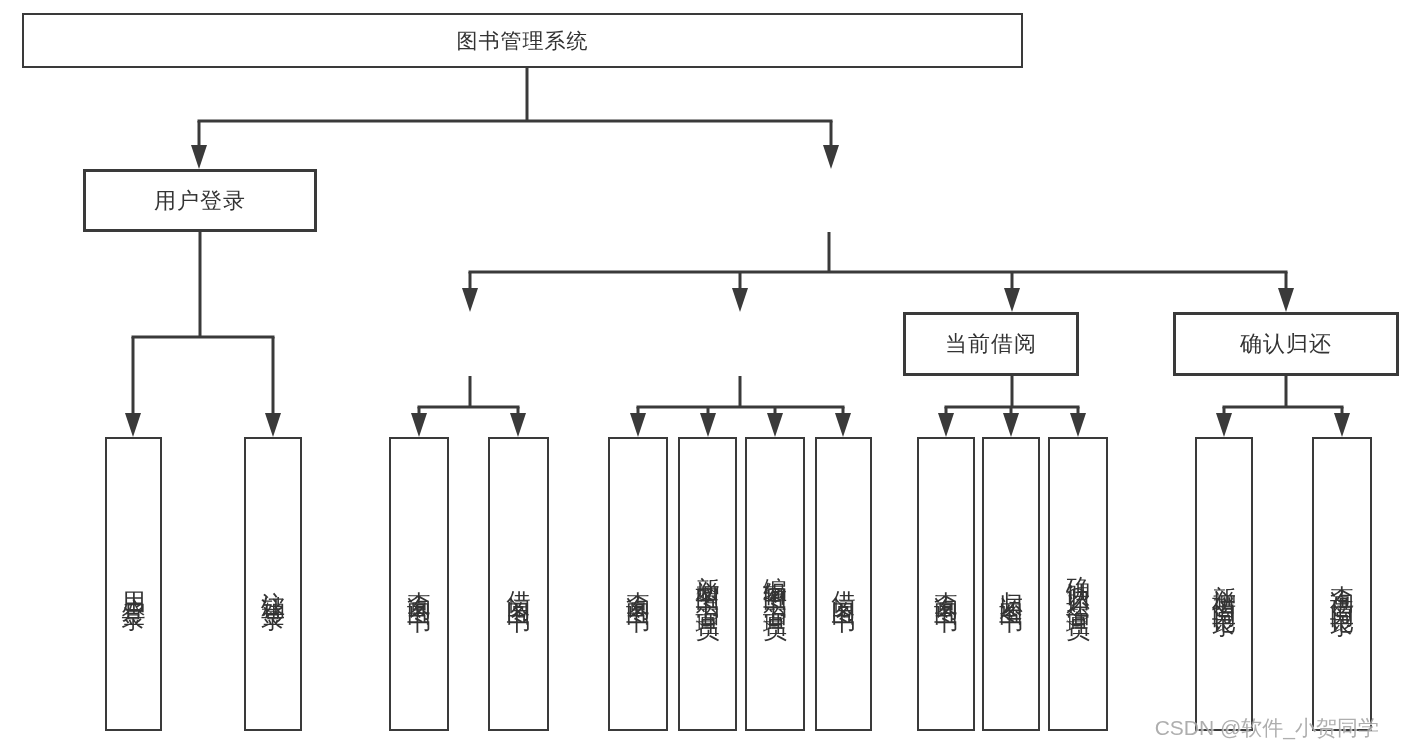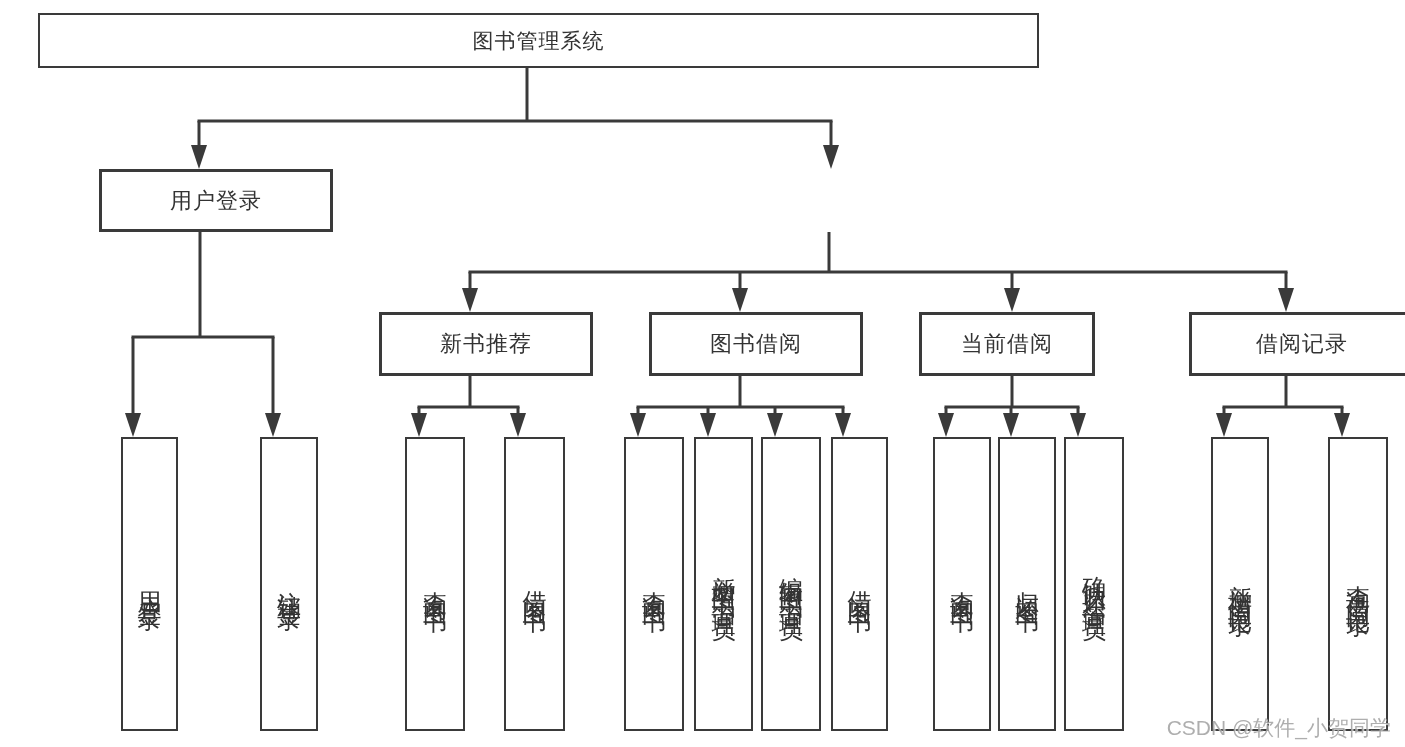--- a/index.html
+++ b/index.html
@@ -27,40 +27,39 @@
   #connectors line { stroke: var(--line); stroke-width: 3; }
   #connectors polygon { fill: var(--line); }
   .node {
     position: absolute;
     background: #ffffff;
     border: 3px solid var(--line);
     display: flex;
     align-items: center;
     justify-content: center;
     z-index: 2;
-    margin-left: 16px;
   }
   .node.root { border-width: 2px; }
   .node.h span {
     font-size: 22px;
     letter-spacing: 1px;
     white-space: nowrap;
   }
   .node.root span { font-size: 21px; }
   .node.v { border-width: 2px; }
   .node.v span {
     writing-mode: vertical-rl;
     text-orientation: mixed;
     font-size: 24px;
     letter-spacing: 6px;
     line-height: 1;
   }
   #watermark {
     position: absolute;
-    right: 14px;
+    right: 26px;
     bottom: 5px;
     font-size: 21px;
     color: var(--watermark);
     text-shadow: 1px 1px 1px rgba(255,255,255,0.9);
     opacity: 0.9;
     z-index: 3;
     white-space: nowrap;
   }
 </style>
 </head>
@@ -131,31 +130,25 @@
   </svg>
 
   <div class="node h root" style="left:22px;top:13px;width:1001px;height:55px">
     <span>图书管理系统</span>
   </div>
 
   <div class="node h" style="left:83px;top:169px;width:234px;height:63px">
     <span>用户登录</span>
   </div>
 
-  <div class="node h" style="left:363px;top:312px;width:214px;height:64px">
-    <span>新书推荐</span>
-  </div>
-  <div class="node h" style="left:633px;top:312px;width:214px;height:64px">
-    <span>图书借阅</span>
-  </div>
   <div class="node h" style="left:903px;top:312px;width:176px;height:64px">
     <span>当前借阅</span>
   </div>
   <div class="node h" style="left:1173px;top:312px;width:226px;height:64px">
-    <span>借阅记录</span>
+    <span>确认归还</span>
   </div>
 
   <div class="node v" style="left:105px;top:437px;width:57px;height:294px">
     <span>用户登录</span>
   </div>
   <div class="node v" style="left:244px;top:437px;width:58px;height:294px">
     <span>注销登录</span>
   </div>
 
   <div class="node v" style="left:389px;top:437px;width:60px;height:294px">

